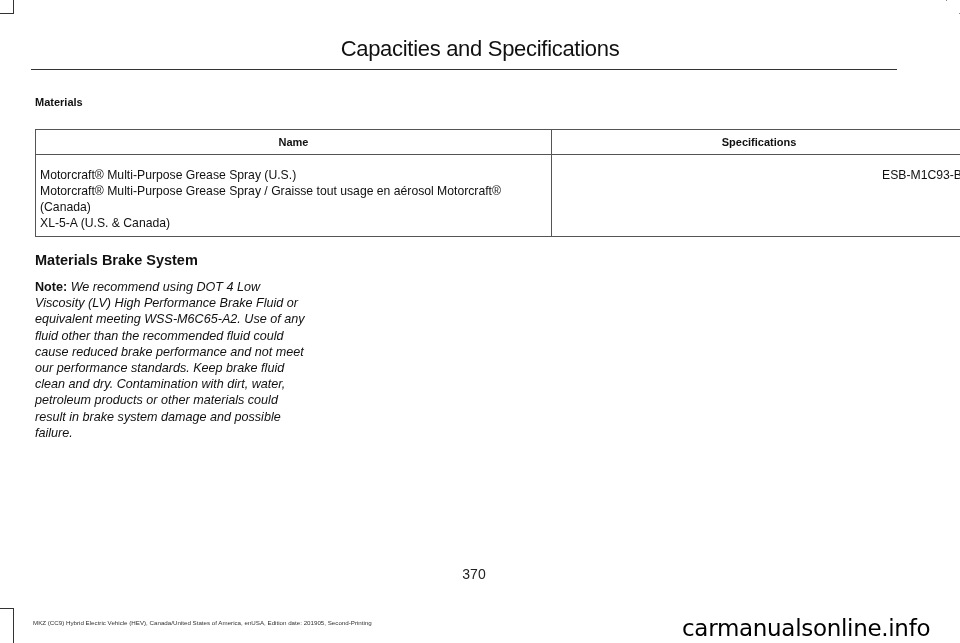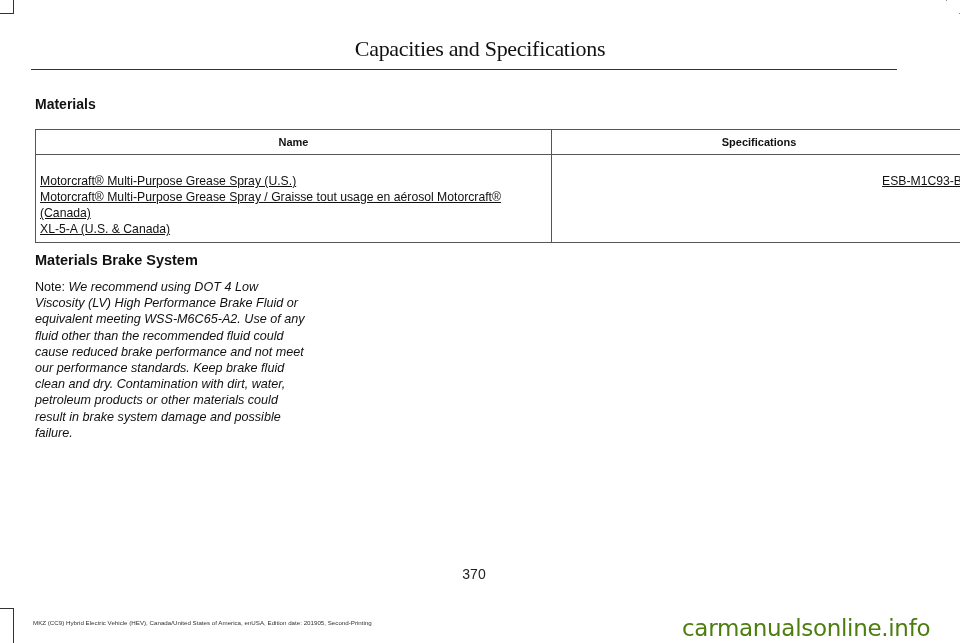--- a/index.html
+++ b/index.html
@@ -8,55 +8,55 @@
       background: #ffffff; color: #111111;
       font-family: "Liberation Sans", sans-serif;
     }
     .crop-mark { position: absolute; border-color: #333; border-style: solid; }
     .crop-tl { left: 0; top: 0; width: 13px; height: 13px; border-width: 0 1px 1px 0; }
     .crop-bl { left: 0; top: 608px; width: 13px; height: 35px; border-width: 1px 1px 0 0; }
     .dot { position: absolute; width: 1px; height: 1px; background: #888; }
 
     .page-title {
       position: absolute; left: 0; width: 960px; top: 36px; text-align: center;
-      font-family: Liberation Serif, serif; font-size: 22px; letter-spacing: -0.3px;
+      font-family: Liberation Sans, sans-serif; font-size: 22px; letter-spacing: -0.3px;
       color: #111;
     }
     .title-rule { position: absolute; left: 31px; top: 69px; width: 866px; height: 0; border-top: 1.5px solid #333; }
 
     .section-heading {
-      position: absolute; left: 35px; font-weight: bold; font-size: 14px; color: #111;
+      position: absolute; left: 35px; font-weight: bold; font-size: 11px; color: #111;
     }
     .h-materials { top: 96px; }
     .h-brake { top: 252px; font-size: 14.5px; }
 
     table.spec {
       position: absolute; left: 35px; top: 129px; width: 932px;
       border-collapse: collapse; font-size: 12.2px;
     }
     table.spec th, table.spec td { border: 1.3px solid #555; }
     table.spec th {
       height: 24px; padding: 0; font-weight: bold; font-size: 11px; text-align: center;
     }
-    table.spec td { vertical-align: top; padding: 18px 4px 5px 4px; line-height: 16px; text-decoration: underline; }
+    table.spec td { vertical-align: top; padding: 12px 4px 5px 4px; line-height: 16px; }
     .col-name { width: 515px; }
     .spec-cell { text-align: right; }
     .name-line { display: block; }
 
     .note {
       position: absolute; left: 35px; top: 279px; width: 275px;
       font-size: 12.6px; line-height: 16.2px; color: #111;
     }
-    .note-label { font-weight: normal; }
+    .note-label { font-weight: bold; }
     .note-text { font-style: italic; }
 
     .page-number { position: absolute; left: 0; width: 948px; top: 566px; text-align: center; font-size: 14px; color: #222; }
     .footer-text { position: absolute; left: 33px; top: 619px; font-size: 6.2px; color: #333; white-space: nowrap; }
     .watermark {
-      position: absolute; left: 682px; top: 615px; font-size: 23px; color: #4d7c0f;
+      position: absolute; left: 682px; top: 615px; font-size: 23px; color: #000000;
       font-family: "DejaVu Sans", sans-serif; letter-spacing: -0.3px;
     }
   </style>
 </head>
 <body>
 
 <div class="crop-mark crop-tl"></div>
 <div class="crop-mark crop-bl"></div>
 <div class="dot" style="left:946px;top:0px;"></div>
 <div class="dot" style="left:959px;top:13px;"></div>

